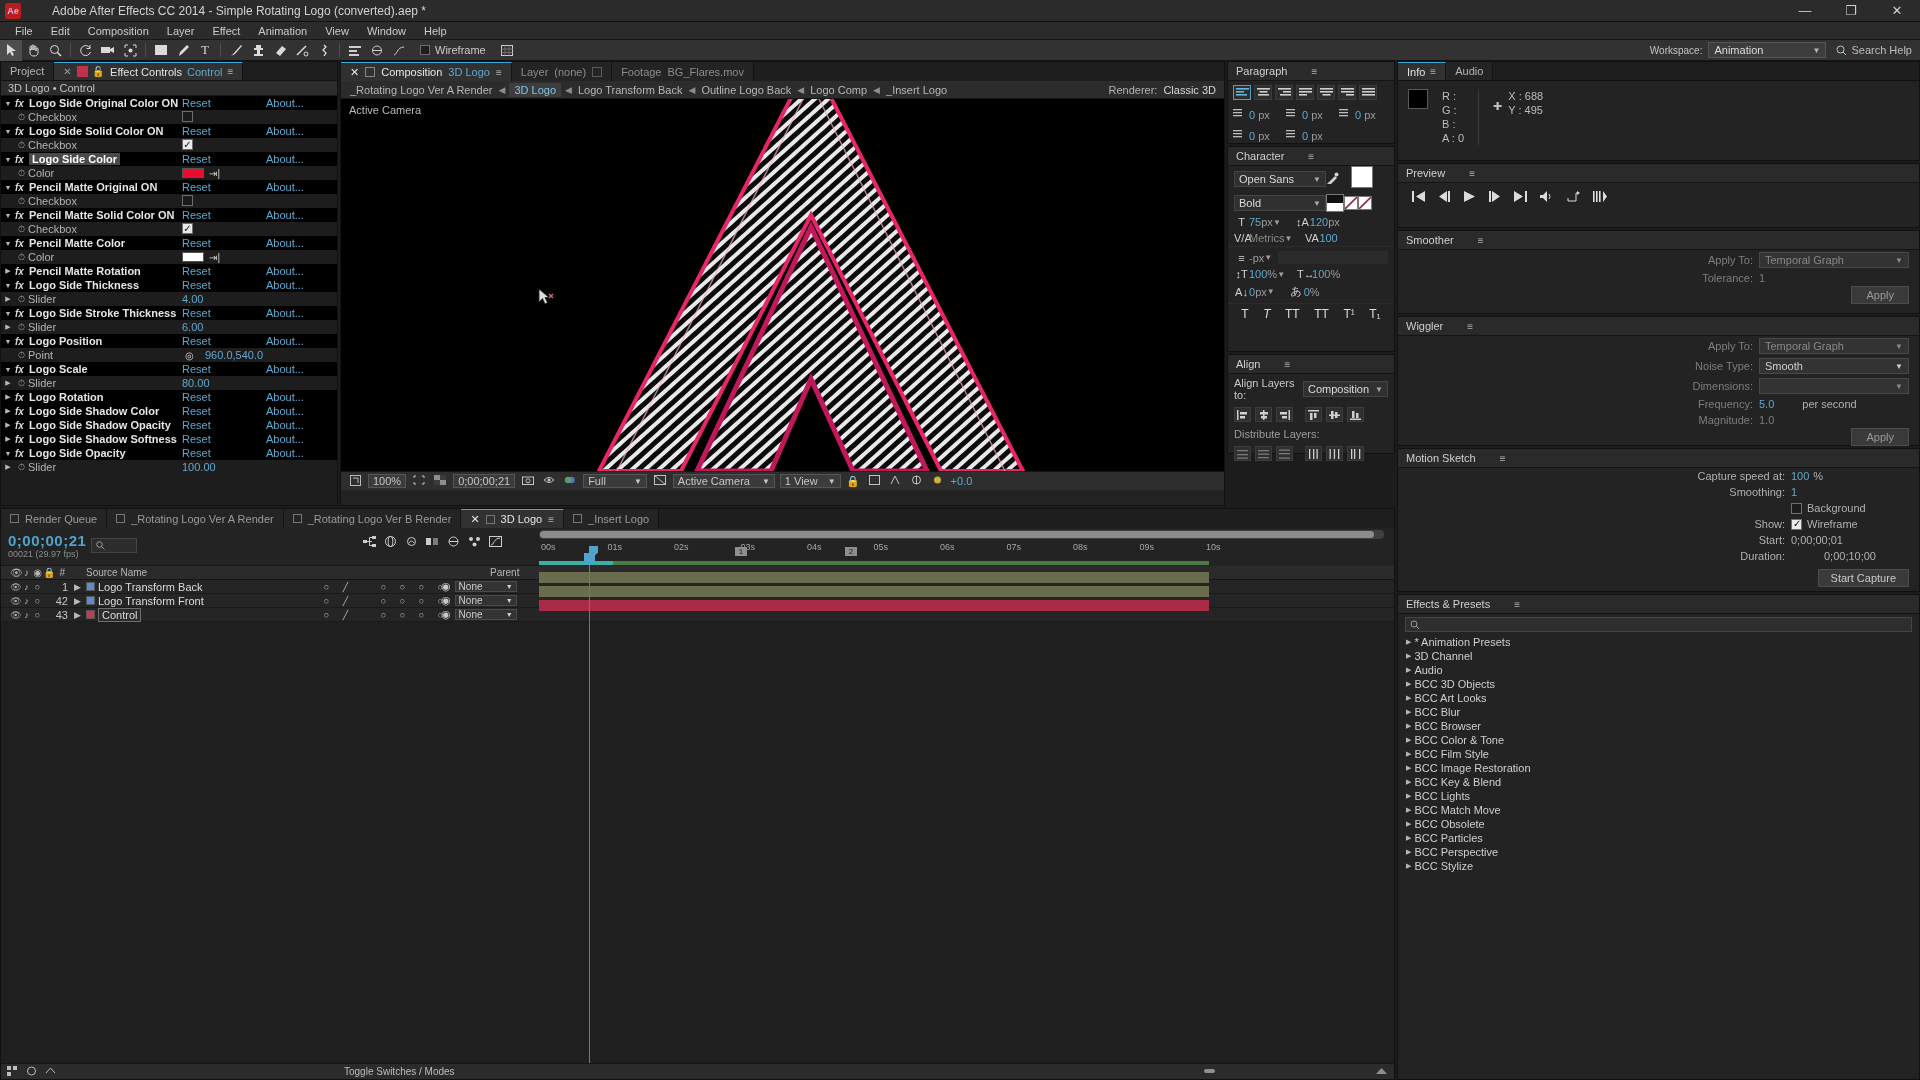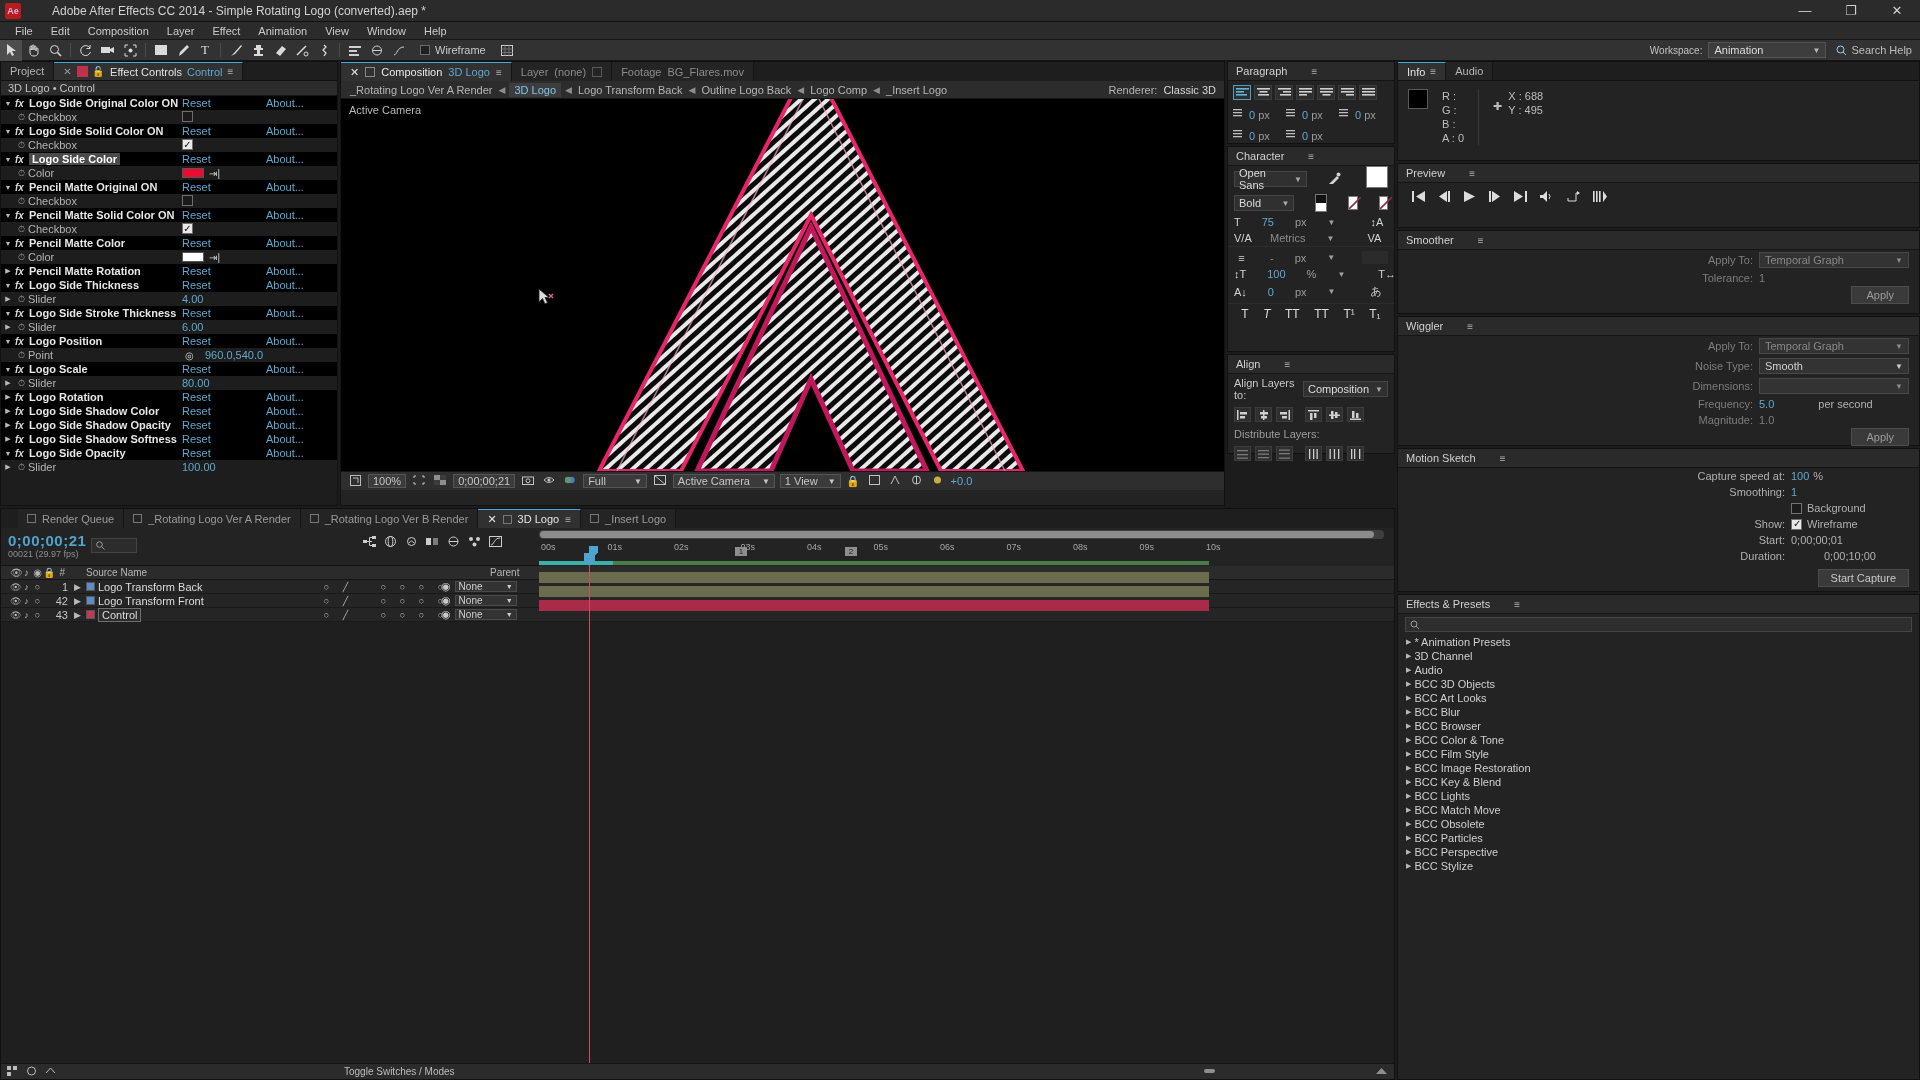--- a/index.html
+++ b/index.html
@@ -142,21 +142,21 @@
   #character-panel { left: 1227px; top: 146px; width: 168px; height: 206px; }
   #align-panel     { left: 1227px; top: 354px; width: 168px; height: 100px; }
   .pg-row { display: flex; align-items: center; gap: 3px; padding: 4px 5px; }
   .align-btn { width: 18px; height: 15px; display: flex; align-items: center;
                justify-content: center; background: #2e2e2e; border: 1px solid #3b3b3b; }
   .align-btn.sel { border-color: #4c9ec4; }
   .align-btn svg { display: block; }
   .pg-field { display: flex; align-items: center; gap: 3px; font-size: 11px; }
   .pg-field .num { color: #5fa8cf; }
   .pg-field .unit { color: #9b9b9b; }
-  .ch-row { display: flex; align-items: center; gap: 21px; padding: 2px 6px; font-size: 11px; }
+  .ch-row { display: flex; align-items: center; gap: 0; padding: 2px 6px; font-size: 11px; }
   .ch-drop { background: #303030; border: 1px solid #454545; height: 16px; display: flex;
              align-items: center; padding: 0 4px; color: #dcdcdc; }
   .ch-drop .arw { margin-left: auto; font-size: 8px; color: #a8a8a8; padding-left: 6px; }
   .fill-stroke { position: relative; width: 34px; height: 22px; }
   .ch-num { color: #5fa8cf; }
   .ch-dim { color: #8a8a8a; }
   .ch-unit { color: #9b9b9b; }
   .ch-icon { color: #d2d2d2; font-size: 11px; width: 15px; text-align: center; }
   .ch-style-row { display: flex; justify-content: space-around; padding: 3px 6px;
                   border-top: 1px solid #2b2b2b; margin-top: 2px; }
@@ -196,21 +196,21 @@
   .eff-item { display: flex; align-items: center; gap: 3px; height: 14px; padding-left: 8px; font-size: 11px; color: #cfcfcf; }
   .eff-tri { font-size: 7px; color: #b6b6b6; }
   .chk-big { width: 11px; height: 11px; border: 1px solid #707070; background: #1b1b1b; display: inline-block; }
   .chk-big.on { background: #eaeaea; position: relative; }
   .chk-big.on:after { content: "\2713"; position: absolute; left: 1px; top: -2px; color: #111; font-size: 10px; }
   .start-capture { margin: 5px 10px 0 auto; background: #3a3a3a; border: 1px solid #4c4c4c;
                    padding: 2px 12px; color: #c9c9c9; font-size: 11px; width: fit-content; }
 
   
   #timeline { left: 0; top: 508px; width: 1395px; height: 572px; background: #1f1f1f; }
-  .tl-tabs { height: 19px; background: #1e1e1e; display: flex; align-items: stretch; padding-left: 17px; }
+  .tl-tabs { height: 19px; background: #1e1e1e; display: flex; align-items: stretch; }
   .tl-tab { display: flex; align-items: center; gap: 6px; padding: 0 9px; font-size: 11px;
             border-right: 1px solid #141414; background: #242424; color: #9a9a9a; }
   .tl-tab.active { background: #313131; color: #e4e4e4; border-top: 1px solid #3fa9d8; }
   .tl-top { height: 38px; display: flex; background: #232323; border-bottom: 1px solid #141414; position: relative; }
   .tc-box { padding: 4px 0 0 7px; }
   .tc-main { color: #4fa3cd; font-size: 15px; font-weight: bold; letter-spacing: .5px; }
   .tc-sub { color: #8d8d8d; font-size: 9px; }
   .tl-search { position: absolute; left: 90px; top: 10px; width: 46px; height: 15px;
                background: #2c2c2c; border: 1px solid #444; display: flex; align-items: center;
                padding: 0 4px; color: #868686; font-size: 10px; }
@@ -1170,21 +1170,21 @@
     </div>
     <div class="kv-row">
       <span class="kv-lbl dim">Dimensions:</span>
       <div class="kv-drop dim">
         <span></span>
         <span class="arw">▼</span>
       </div>
     </div>
     <div class="kv-row">
       <span class="kv-lbl dim">Frequency:</span>
-      <div style="width:150px;display:flex;gap:44px">
+      <div style="width:150px;display:flex;gap:28px">
         <span class="kv-num">5.0</span>
         <span class="kv-lbl">per second</span>
       </div>
     </div>
     <div class="kv-row">
       <span class="kv-lbl dim">Magnitude:</span>
       <span class="kv-num dim" style="width:150px;text-align:left">1.0</span>
     </div>
     <div style="display:flex">
         <div class="apply-btn">Apply</div>

